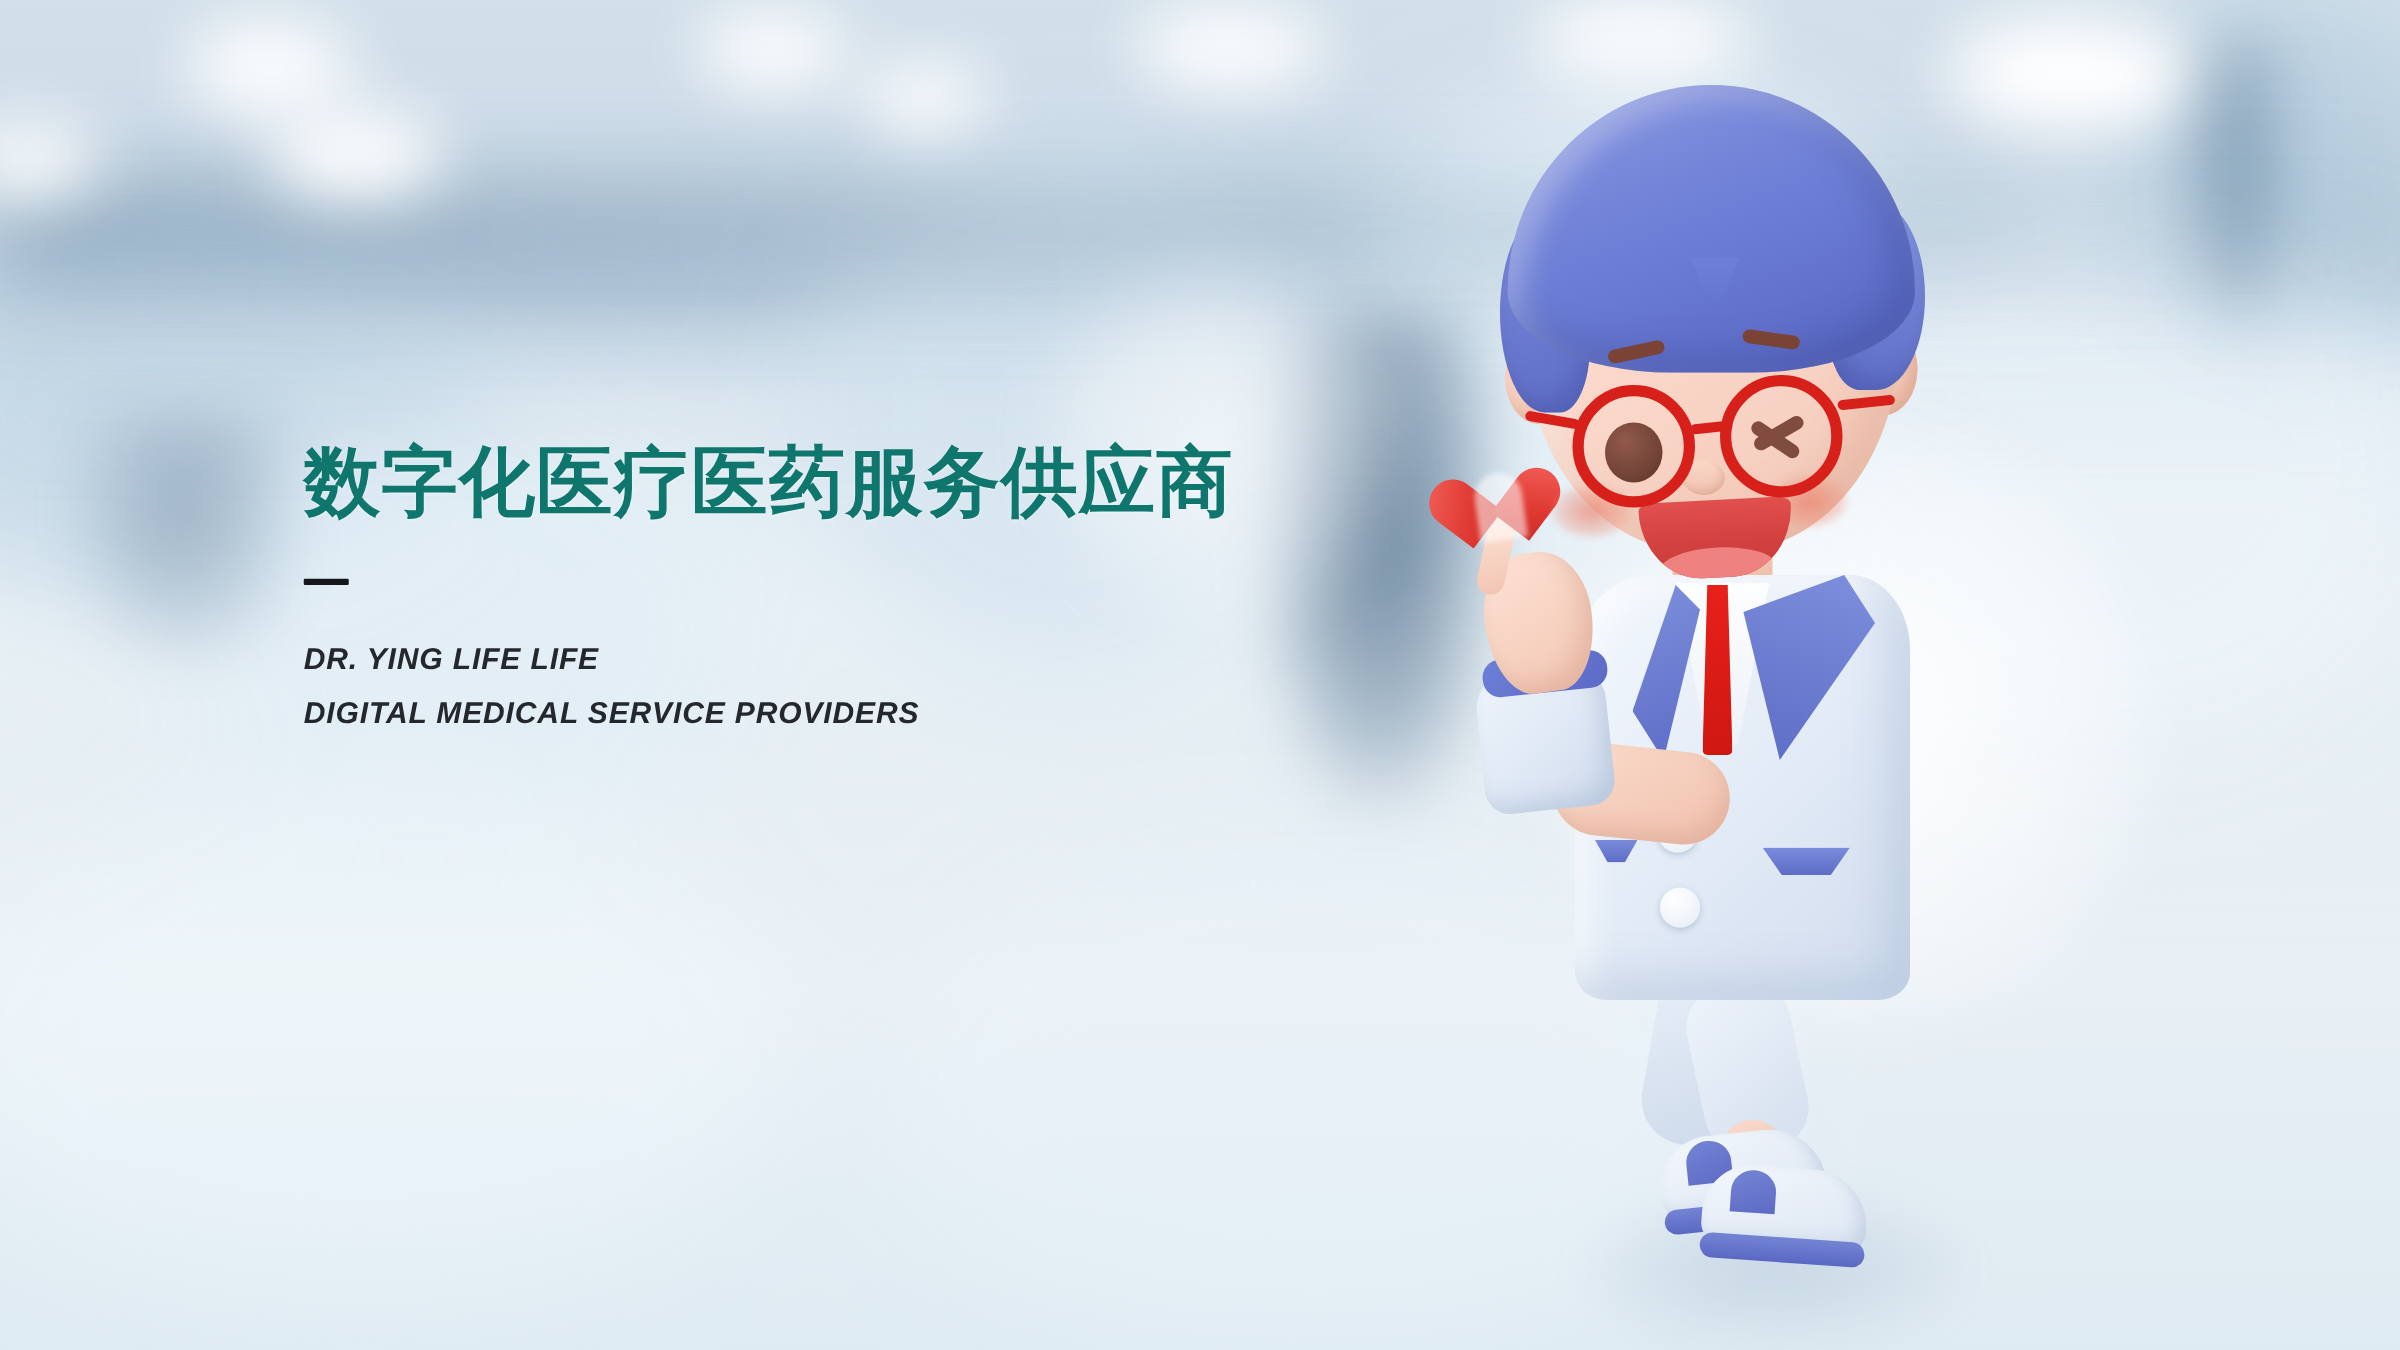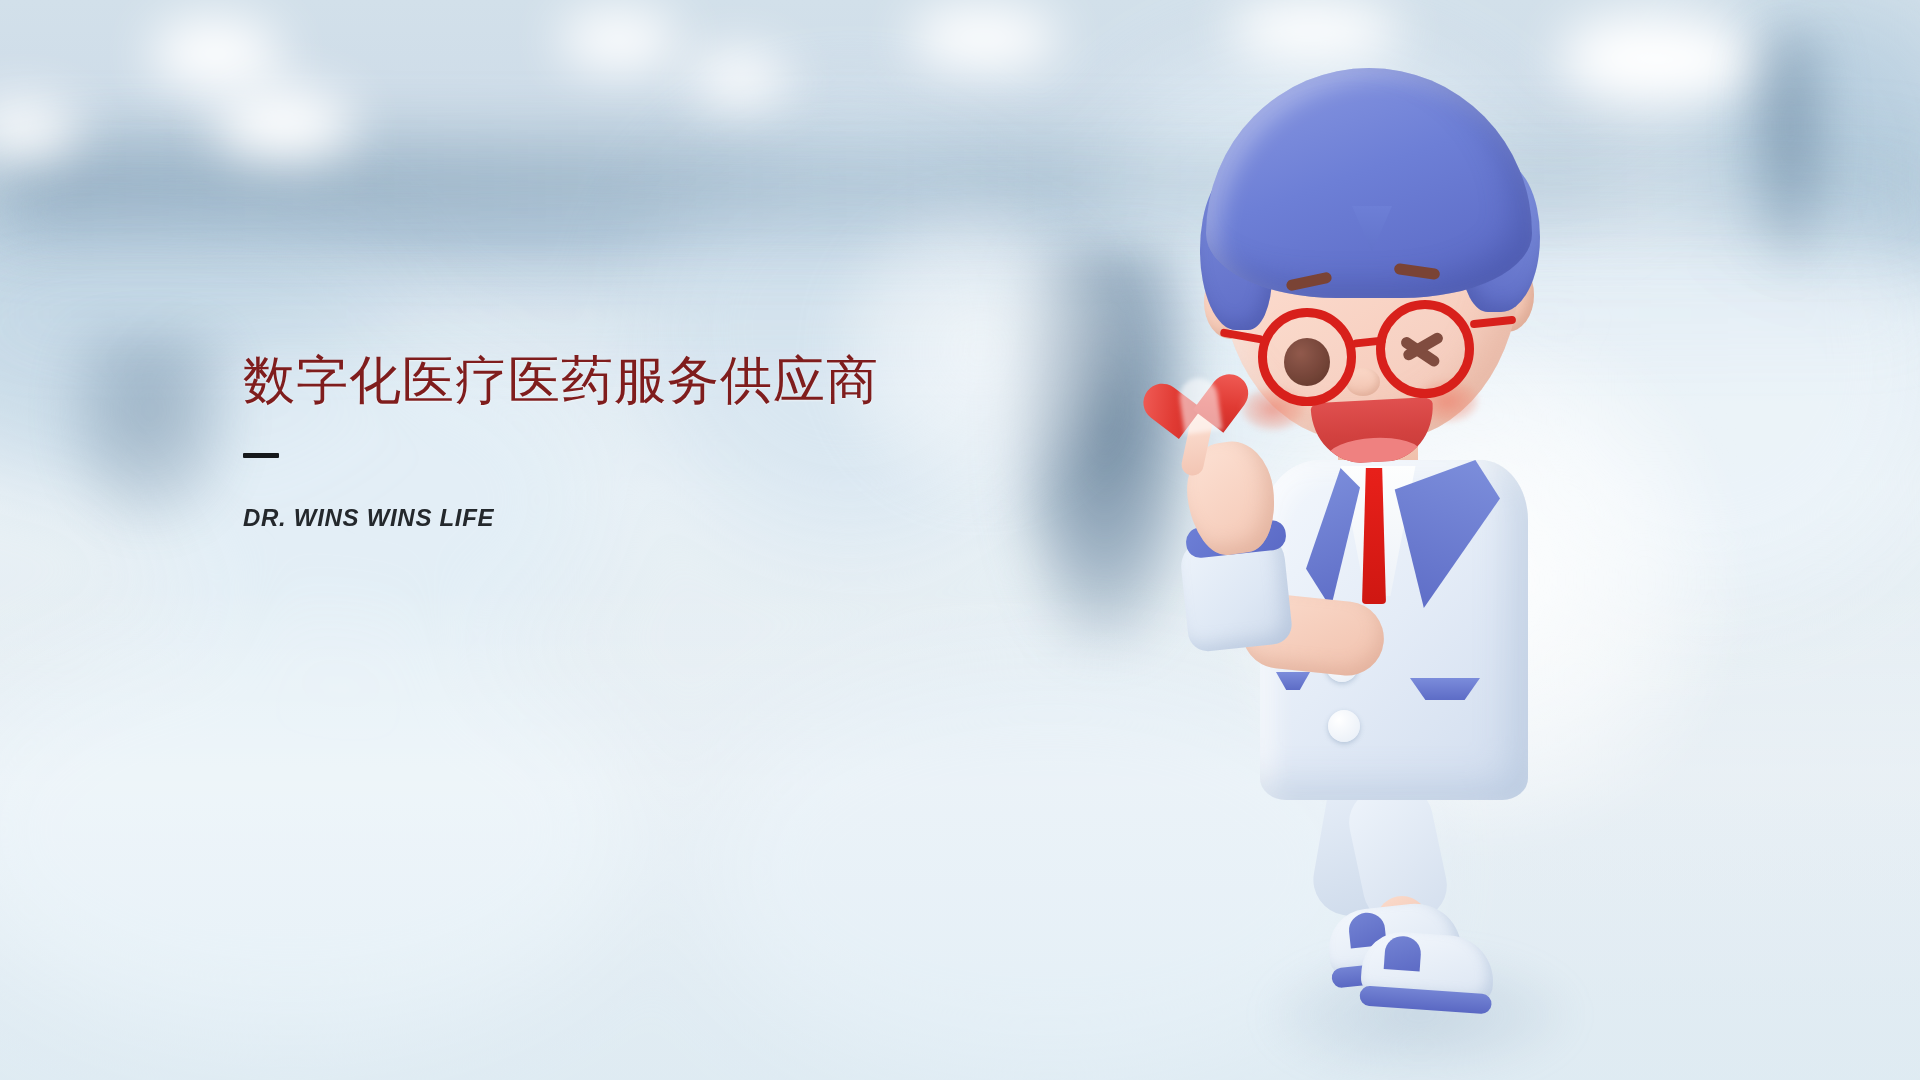--- a/index.html
+++ b/index.html
@@ -44,22 +44,22 @@
     filter:blur(18px);
   }
   .floor-sheen{
     position:absolute;left:0;right:0;bottom:0;height:46%;
     background:linear-gradient(to bottom, rgba(255,255,255,0) 0%, rgba(255,255,255,.30) 40%, rgba(228,240,247,.55) 100%);
   }
 
   
   .copy{position:absolute;left:243px;top:352px;width:720px;}
   .subtitle{
-    font-size:52px;line-height:1.1;color:#7f1d1d;
-    letter-spacing:1px;font-weight:400;white-space:nowrap;
+    font-size:61px;line-height:1.1;color:#0f766e;
+    letter-spacing:1px;font-weight:700;white-space:nowrap;
     text-shadow:0 1px 2px rgba(255,255,255,.5);
   }
   .headline{
     margin-top:22px;
     font-size:76px;line-height:1.05;font-weight:700;
     color:#e8150f;letter-spacing:9px;white-space:nowrap;
     text-shadow:0 2px 5px rgba(255,255,255,.35);
   }
   .rule{
     margin-top:44px;width:36px;height:5px;background:#15181b;border-radius:1px;
@@ -315,21 +315,22 @@
 
   <div class="glow" style="left:1220px;top:300px;width:520px;height:560px;"></div>
   <div class="glow" style="left:820px;top:180px;width:320px;height:340px;opacity:.65;"></div>
 
   <div class="floor-sheen"></div>
 
   <div class="copy">
     <div class="subtitle">数字化医疗医药服务供应商</div>
     <div class="rule"></div>
     <div class="eng">
-      <div class="eng-line">DR. WINS WINS LIFE</div>
+      <div class="eng-line">DR. YING LIFE LIFE</div>
+      <div class="eng-line">DIGITAL MEDICAL SERVICE PROVIDERS</div>
     </div>
   </div>
 
   <div class="character">
 
     <div class="ch ch-shadow"></div>
 
     <div class="ch leg-back"></div>
     <div class="ch leg-front"></div>
     <div class="ch ankle"></div>

